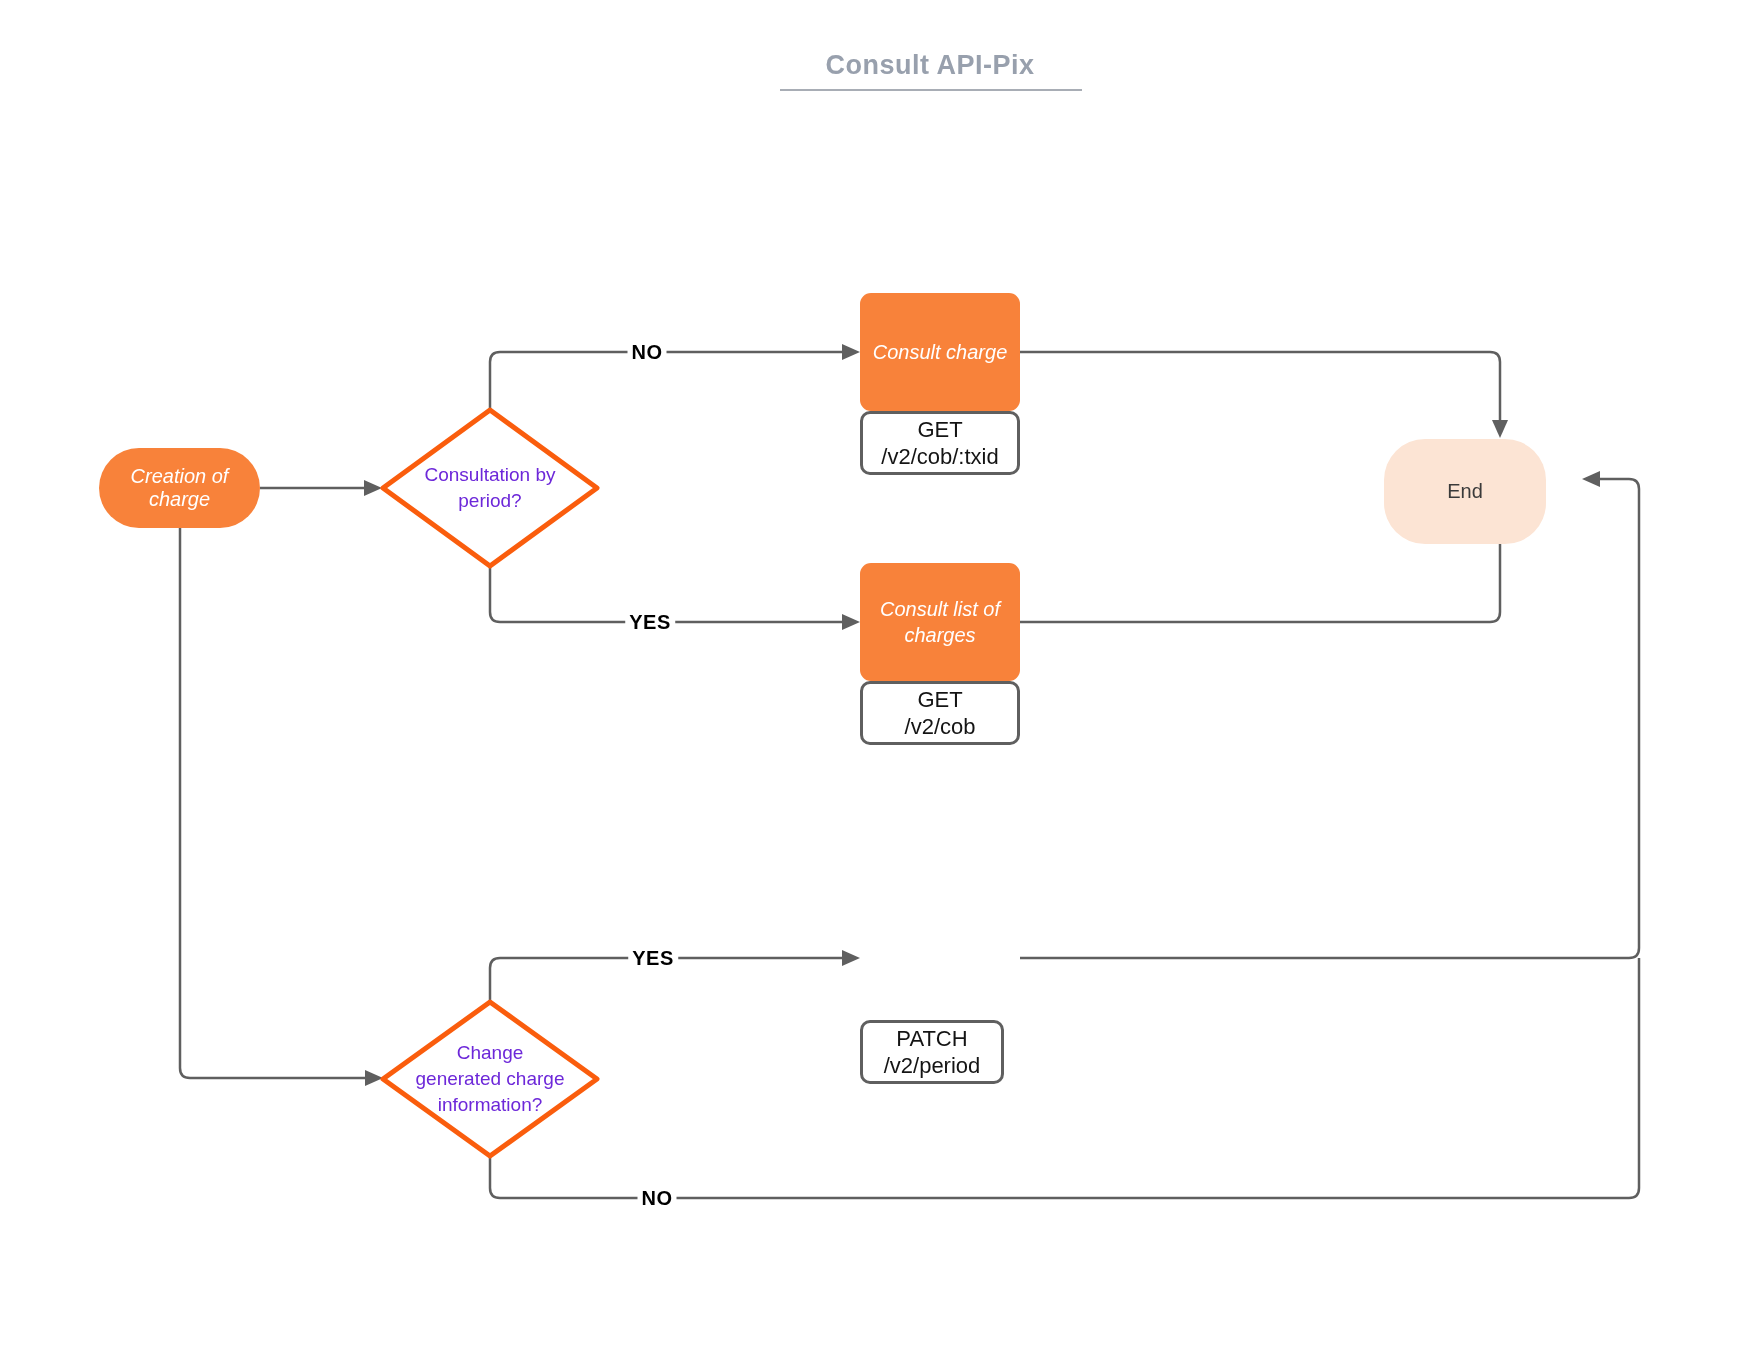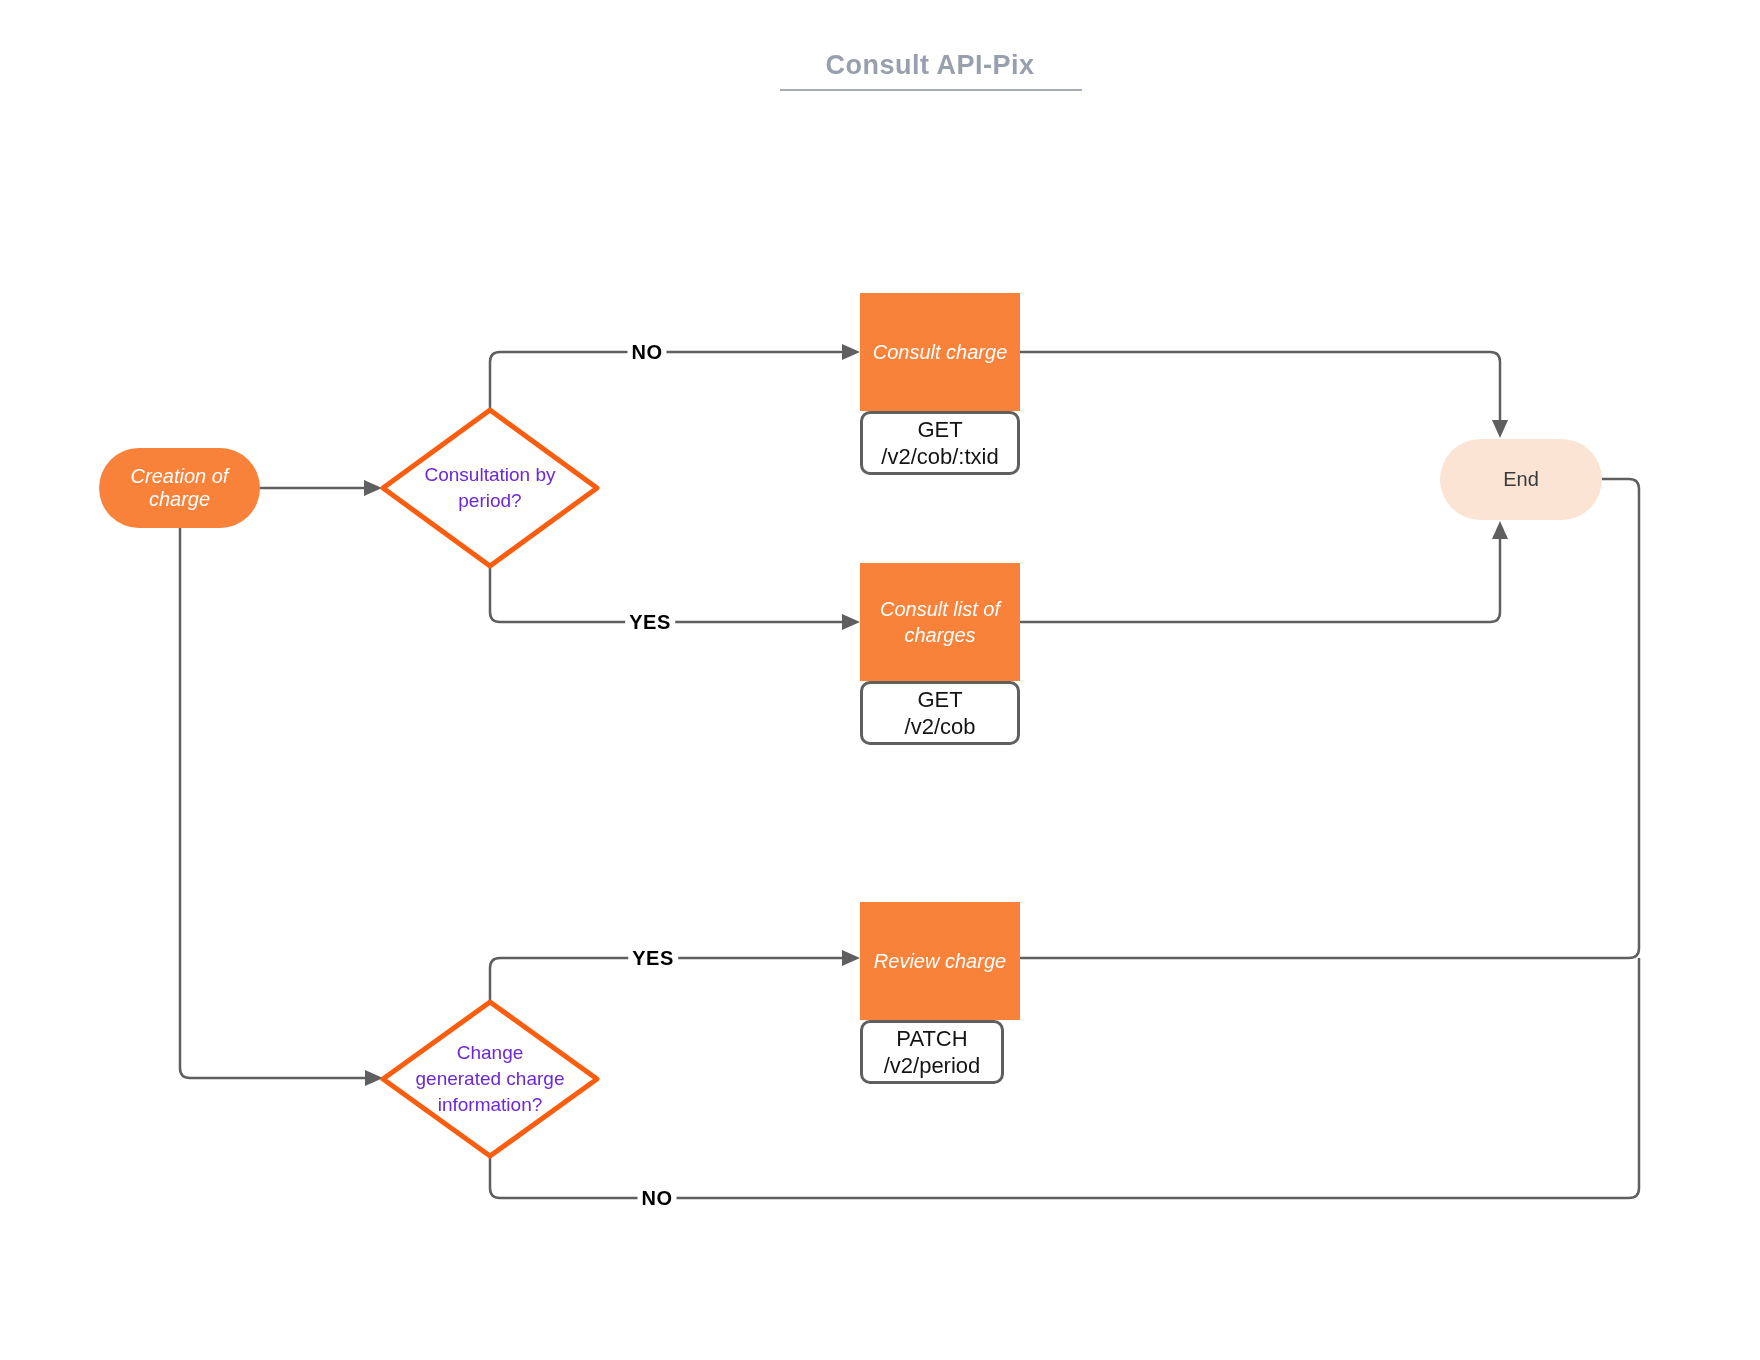--- a/index.html
+++ b/index.html
@@ -64,21 +64,21 @@
     display: flex;
     align-items: center;
     justify-content: center;
     color: #ffffff;
     font-style: italic;
     font-size: 20px;
     text-align: center;
   }
   .process {
     background: #F8823A;
-    border-radius: 0;
+    border-radius: 11px;
     display: flex;
     align-items: center;
     justify-content: center;
     color: #ffffff;
     font-style: italic;
     font-size: 20px;
     line-height: 26px;
     text-align: center;
     white-space: pre-line;
   }
@@ -183,29 +183,26 @@
 
   <div class="abs process" style="left:860px; top:563px; width:160px; height:118px;">
     <span>Consult list of
 charges</span>
   </div>
   <div class="abs endpoint" style="left:860px; top:681px; width:160px; height:64px;">
     <div>GET</div>
     <div>/v2/cob</div>
   </div>
 
-  <div class="abs process" style="left:860px; top:902px; width:160px; height:118px;">
-    <span>Review charge</span>
-  </div>
   <div class="abs endpoint" style="left:860px; top:1020px; width:144px; height:64px;">
     <div>PATCH</div>
     <div>/v2/period</div>
   </div>
 
-  <div class="abs end-node" style="left:1440px; top:439px; width:162px; height:81px;">
+  <div class="abs end-node" style="left:1384px; top:439px; width:162px; height:105px;">
     <span>End</span>
   </div>
 
   <span class="abs edge-label" style="left:647px; top:352px;">NO</span>
   <span class="abs edge-label" style="left:650px; top:622px;">YES</span>
   <span class="abs edge-label" style="left:653px; top:958px;">YES</span>
   <span class="abs edge-label" style="left:657px; top:1198px;">NO</span>
 
 </div>
 

